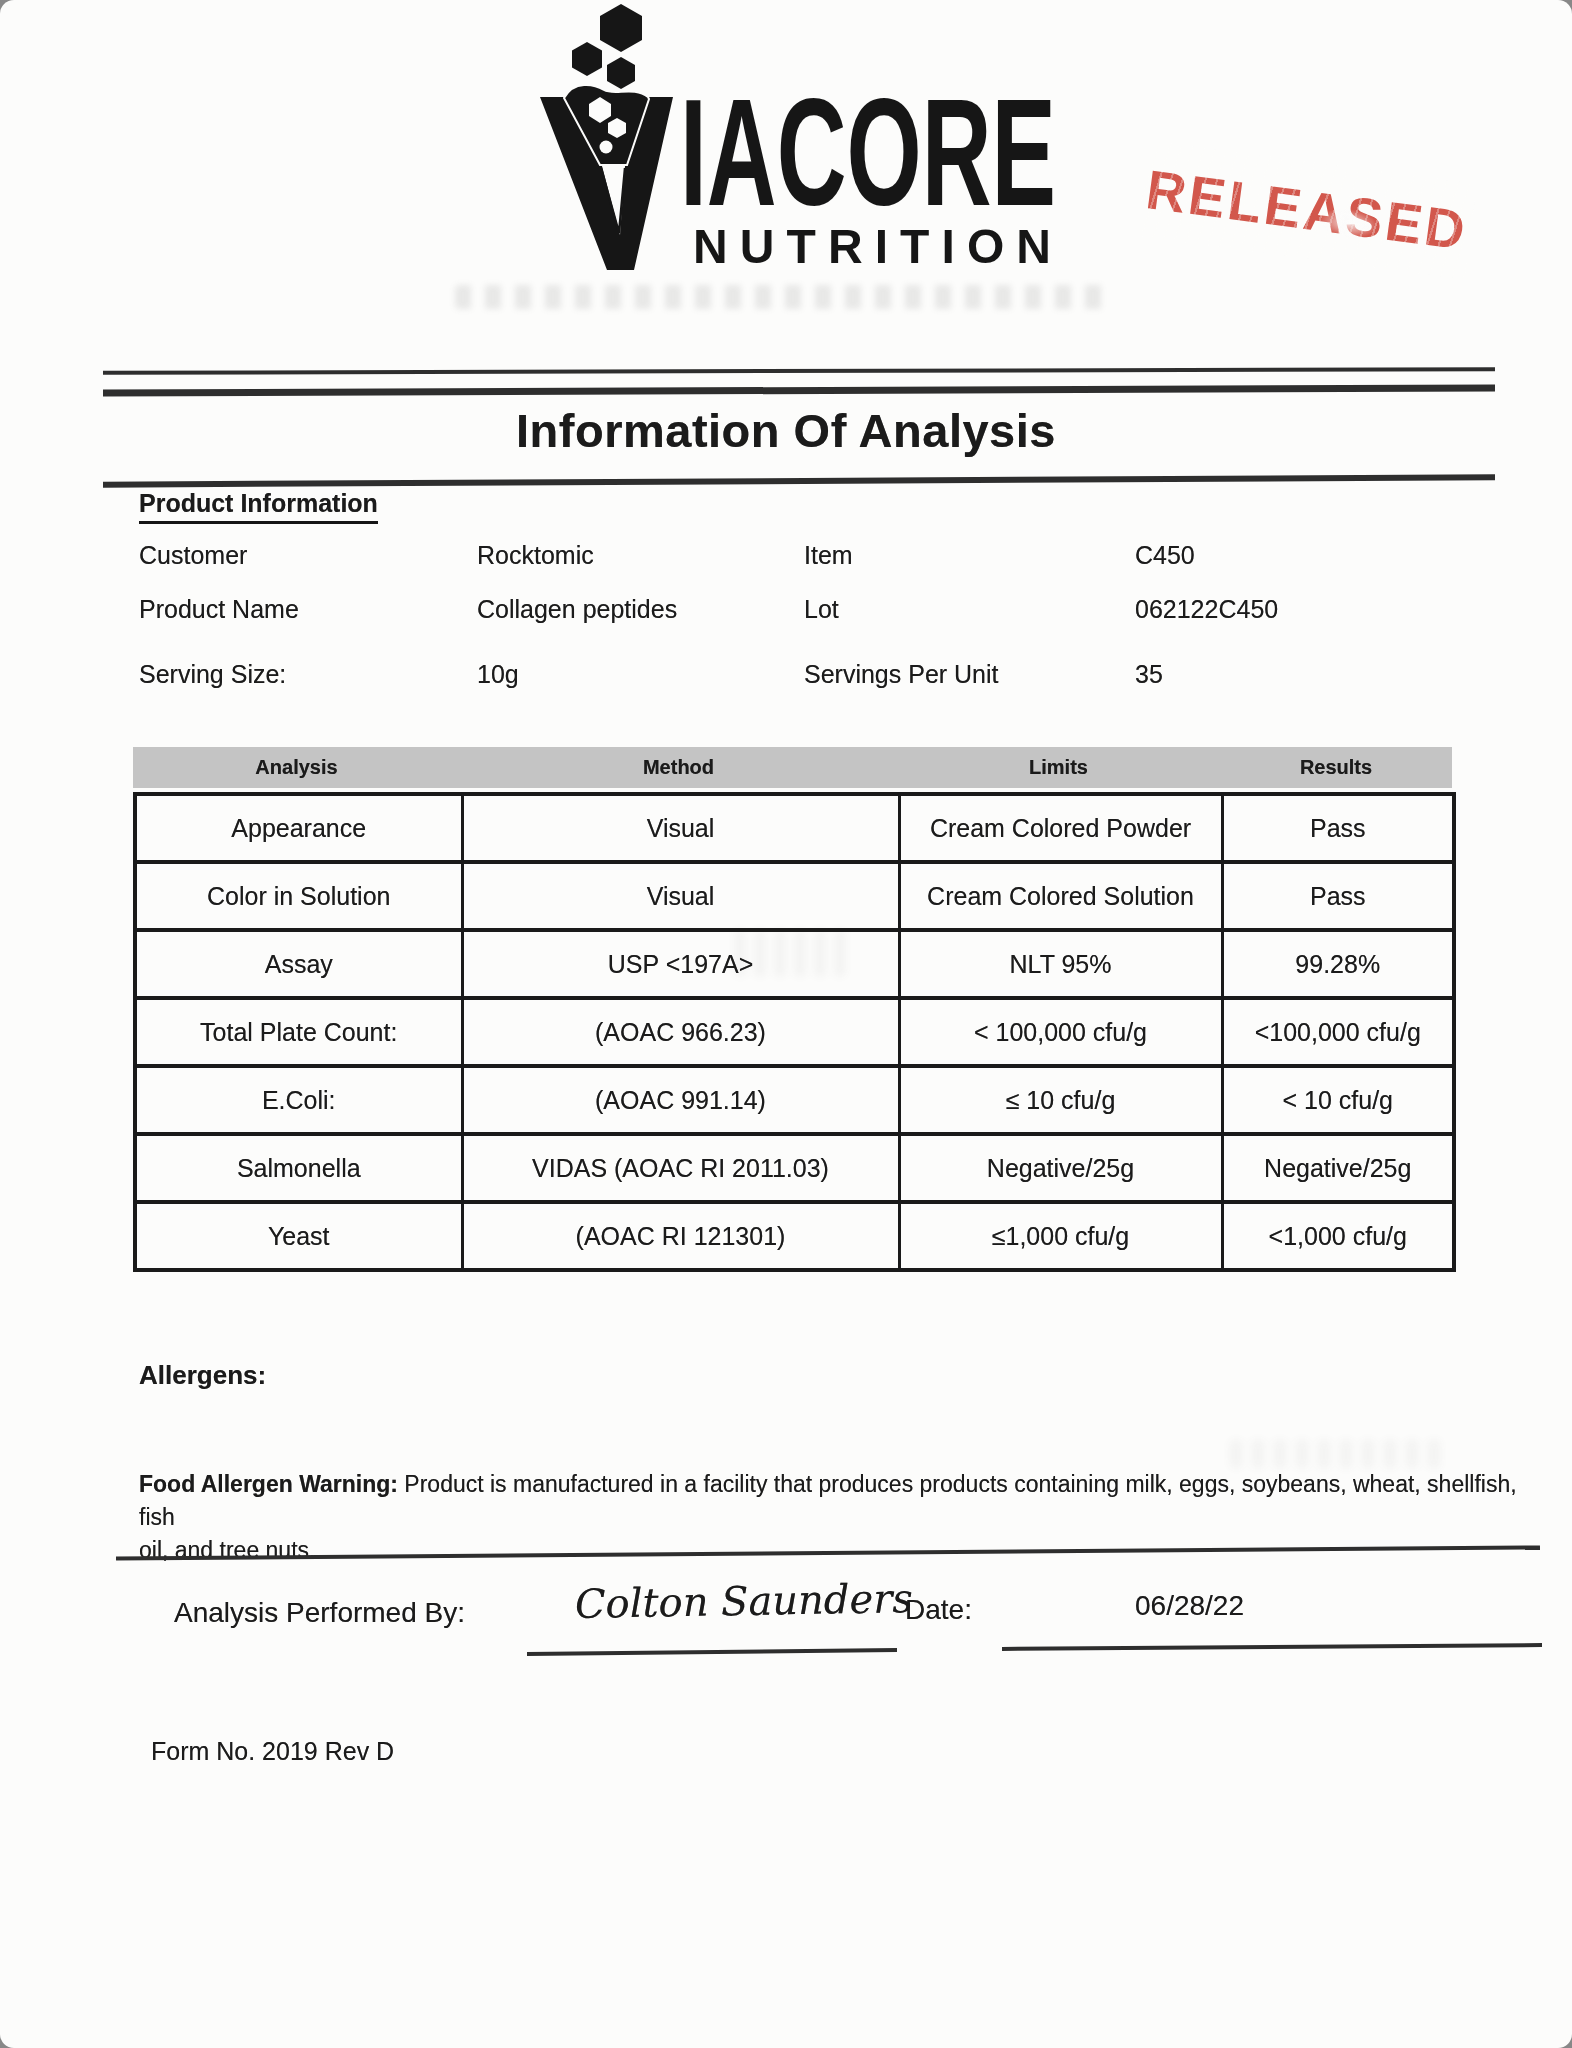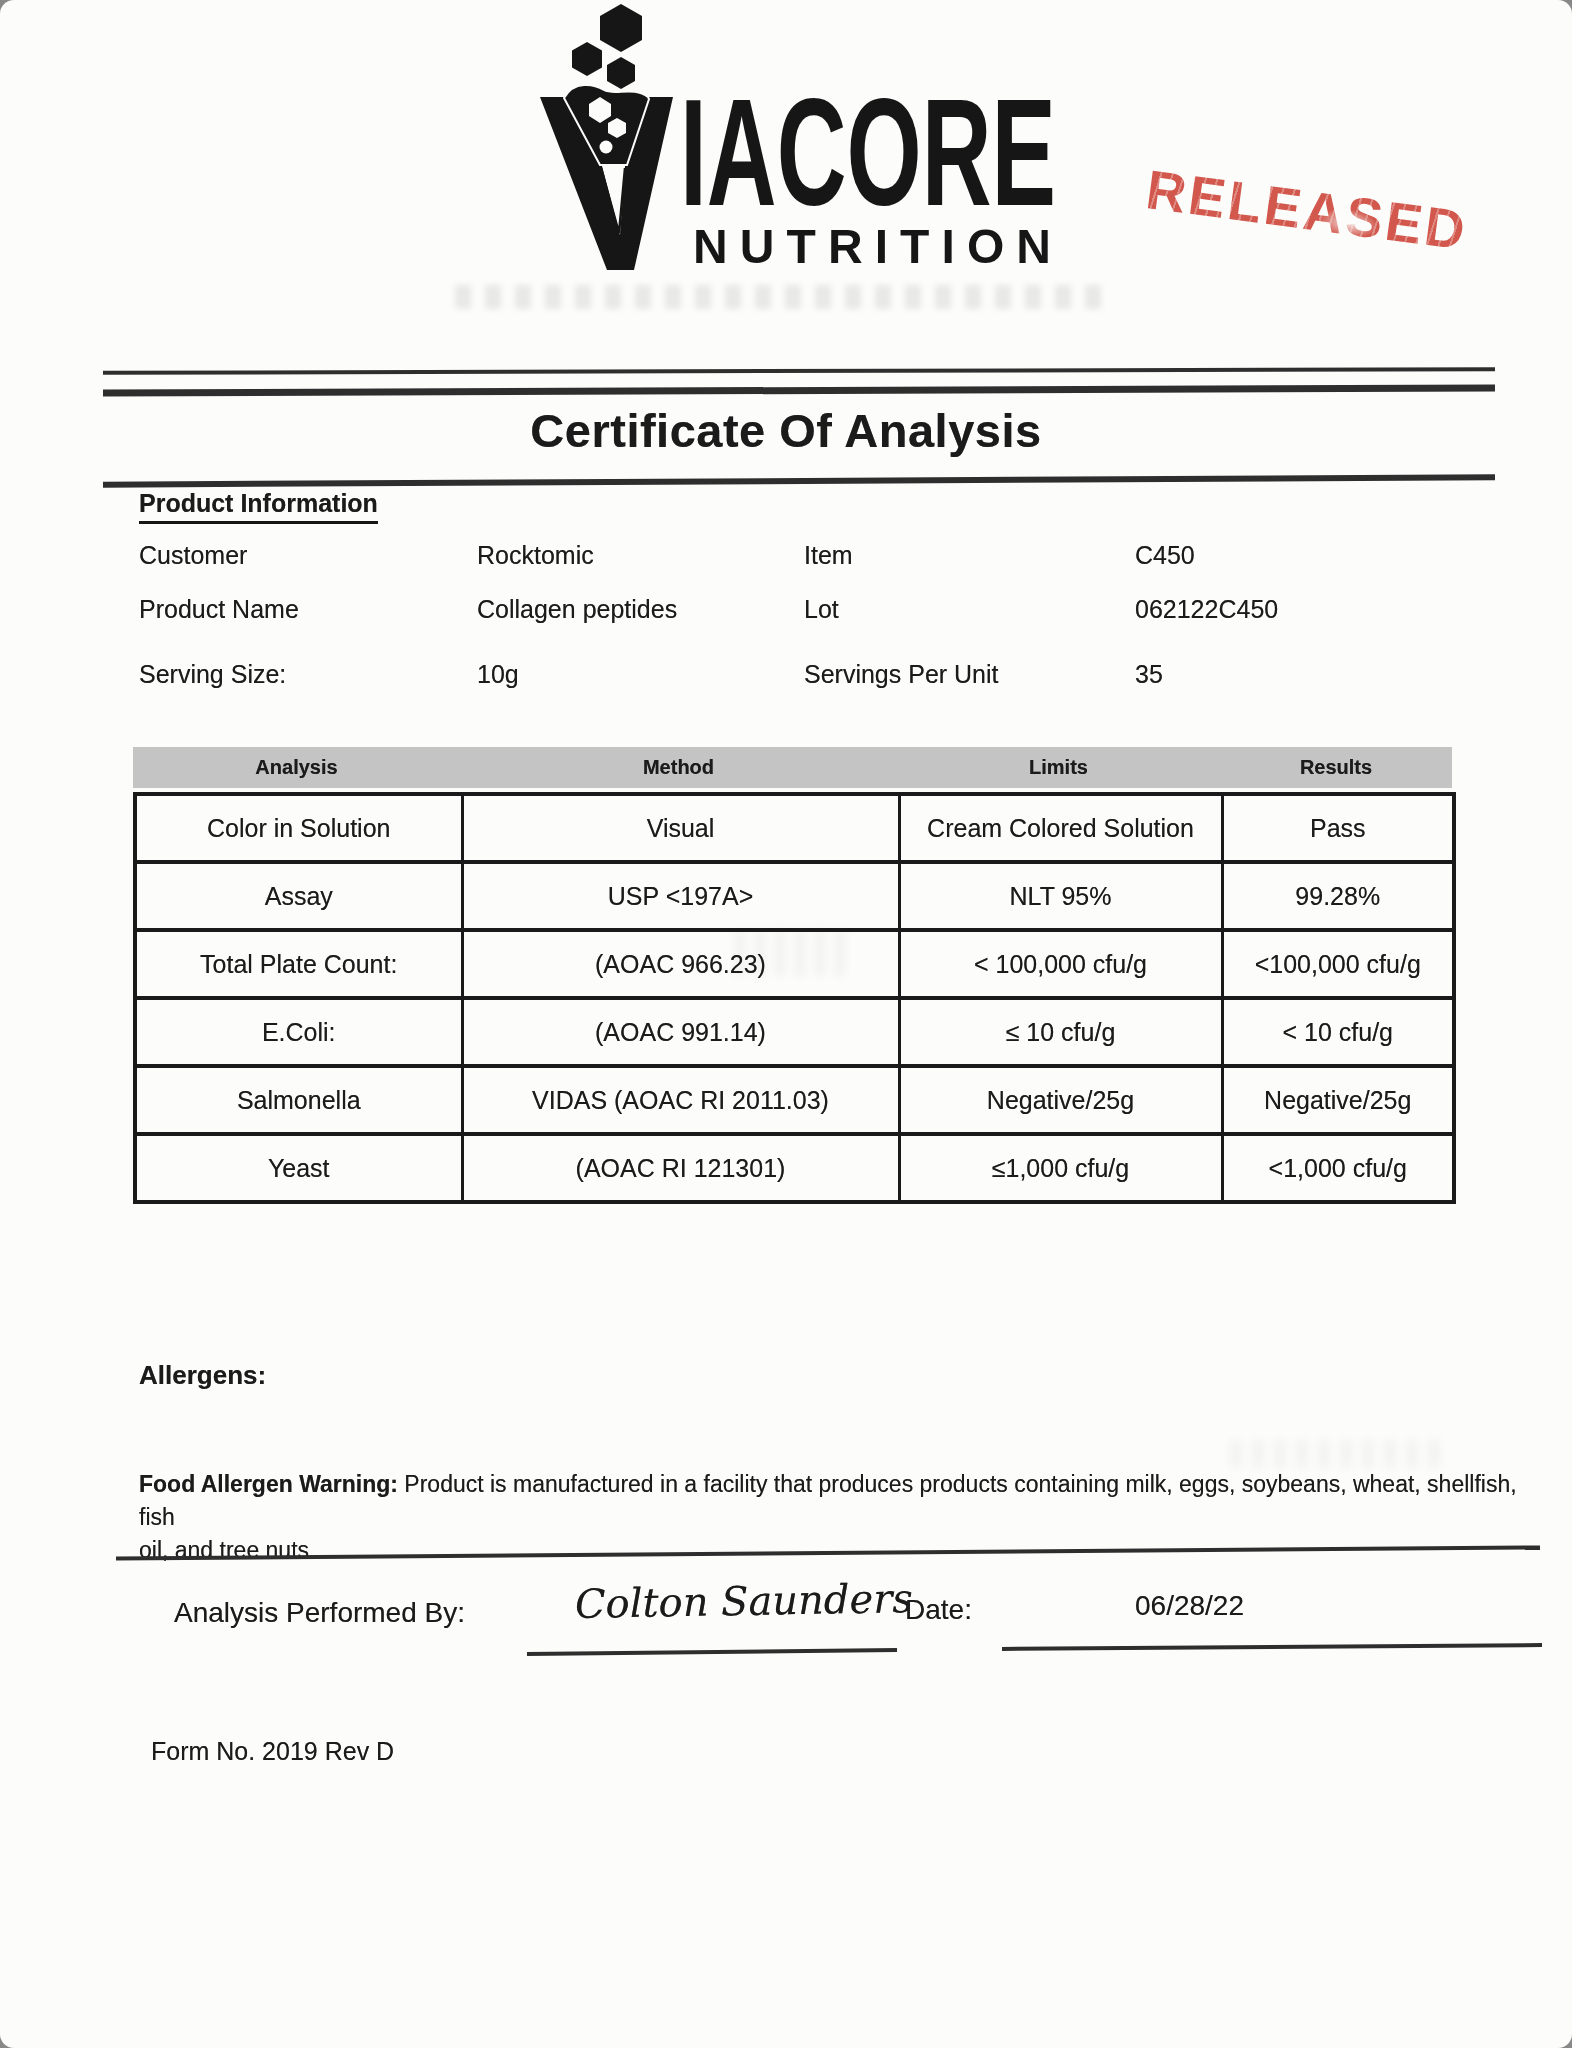--- a/index.html
+++ b/index.html
@@ -121,21 +121,21 @@
     <text x="144" y="203" font-size="153" font-weight="bold" font-family="Liberation Sans, sans-serif" fill="#161616" textLength="376" lengthAdjust="spacingAndGlyphs">IACORE</text>
     <text x="157" y="261" font-size="48" font-weight="bold" font-family="Liberation Sans, sans-serif" fill="#161616" textLength="358" lengthAdjust="spacing">NUTRITION</text>
   </svg>
 
   <div class="abs stamp" style="color:#cf4a3e">RELEASED</div>
 
   <div class="abs ghost ghost1"></div>
 
   <div class="abs line rule-a"></div>
   <div class="abs line rule-b"></div>
-  <div class="abs doc-title ink">Certificate Of Analysis</div>
+  <div class="abs doc-title ink">Information Of Analysis</div>
   <div class="abs line rule-c"></div>
 
   <div class="abs pi-heading ink">Product Information</div>
 
   <div class="abs pi-row pi-row1">
     <span class="pi-l1 ink">Customer</span>
     <span class="pi-v1 ink">Rocktomic</span>
     <span class="pi-l2 ink">Item</span>
     <span class="pi-v2 ink">C450</span>
   </div>
@@ -162,20 +162,26 @@
 
   <table class="tbl">
     <colgroup>
         <col style="width:327px">
         <col style="width:437px">
         <col style="width:323px">
         <col style="width:232px">
       </colgroup>
     <tbody>
       <tr>
+        <td>Appearance</td>
+        <td>Visual</td>
+        <td>Cream Colored Powder</td>
+        <td>Pass</td>
+      </tr>
+      <tr>
         <td>Color in Solution</td>
         <td>Visual</td>
         <td>Cream Colored Solution</td>
         <td>Pass</td>
       </tr>
       <tr>
         <td>Assay</td>
         <td>USP &lt;197A&gt;</td>
         <td>NLT 95%</td>
         <td>99.28%</td>

